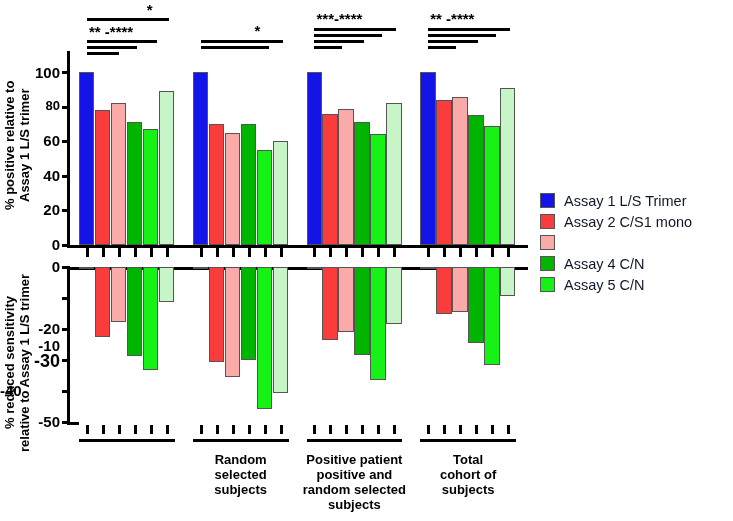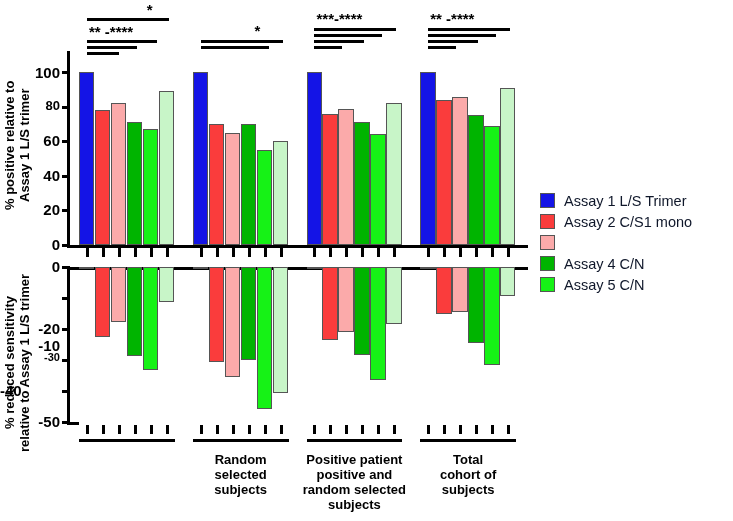--- a/index.html
+++ b/index.html
@@ -151,21 +151,21 @@
     <div style="position: absolute; left: 0px; width: 60px; text-align: right; top: 98.8182px; font-size: 13px; font-weight: bold; color: rgb(0, 0, 0); line-height: 1;">80</div>
     <div class="axisline" style="left: 62px; top: 105.818px; width: 8px; height: 3px;"></div>
     <div style="position: absolute; left: 0px; width: 60px; text-align: right; top: 65px; font-size: 15px; font-weight: bold; color: rgb(0, 0, 0); line-height: 1;">100</div>
     <div class="axisline" style="left: 62px; top: 71.2727px; width: 8px; height: 3px;"></div>
     <div style="position: absolute; left: 0px; width: 60px; text-align: right; top: 259px; font-size: 15px; font-weight: bold; color: rgb(0, 0, 0); line-height: 1;">0</div>
     <div class="axisline" style="left: 62px; top: 266px; width: 8px; height: 3px;"></div>
     <div style="position: absolute; left: 0px; width: 60px; text-align: right; top: 290px; font-size: 15px; font-weight: bold; color: rgb(0, 0, 0); line-height: 1; margin-top: 48px;">-10</div>
     <div class="axisline" style="left: 62px; top: 297px; width: 8px; height: 3px;"></div>
     <div style="position: absolute; left: 0px; width: 60px; text-align: right; top: 321px; font-size: 15px; font-weight: bold; color: rgb(0, 0, 0); line-height: 1;">-20</div>
     <div class="axisline" style="left: 62px; top: 328px; width: 8px; height: 3px;"></div>
-    <div style="position: absolute; left: 0px; width: 60px; text-align: right; top: 352px; font-size: 11px; font-weight: bold; color: rgb(0, 0, 0); line-height: 1;">-30</div>
+    <div style="position: absolute; left: 0px; width: 60px; text-align: right; top: 352px; font-size: 18px; font-weight: bold; color: rgb(0, 0, 0); line-height: 1;">-30</div>
     <div class="axisline" style="left: 62px; top: 359px; width: 8px; height: 3px;"></div>
     <div style="position: absolute; left: 0px; width: 60px; top: 383px; font-size: 15px; font-weight: bold; color: rgb(0, 0, 0); line-height: 1;">-40</div>
     <div class="axisline" style="left: 62px; top: 390px; width: 8px; height: 3px;"></div>
     <div style="position: absolute; left: 0px; width: 60px; text-align: right; top: 414px; font-size: 15px; font-weight: bold; color: rgb(0, 0, 0); line-height: 1;">-50</div>
     <div class="axisline" style="left: 62px; top: 421px; width: 8px; height: 3px;"></div>
     <div class="axisline" style="left: 67px; top: 51px; width: 3px; height: 196px;"></div>
     <div class="axisline" style="left: 67px; top: 245px; width: 461px; height: 3px;"></div>
     <div class="axisline" style="left: 67px; top: 267px; width: 3px; height: 158px;"></div>
     <div class="axisline" style="left: 67px; top: 267px; width: 461px; height: 3px;"></div>
     <div class="axisline" style="left: 67px; top: 422px; width: 12px; height: 3px;"></div>

